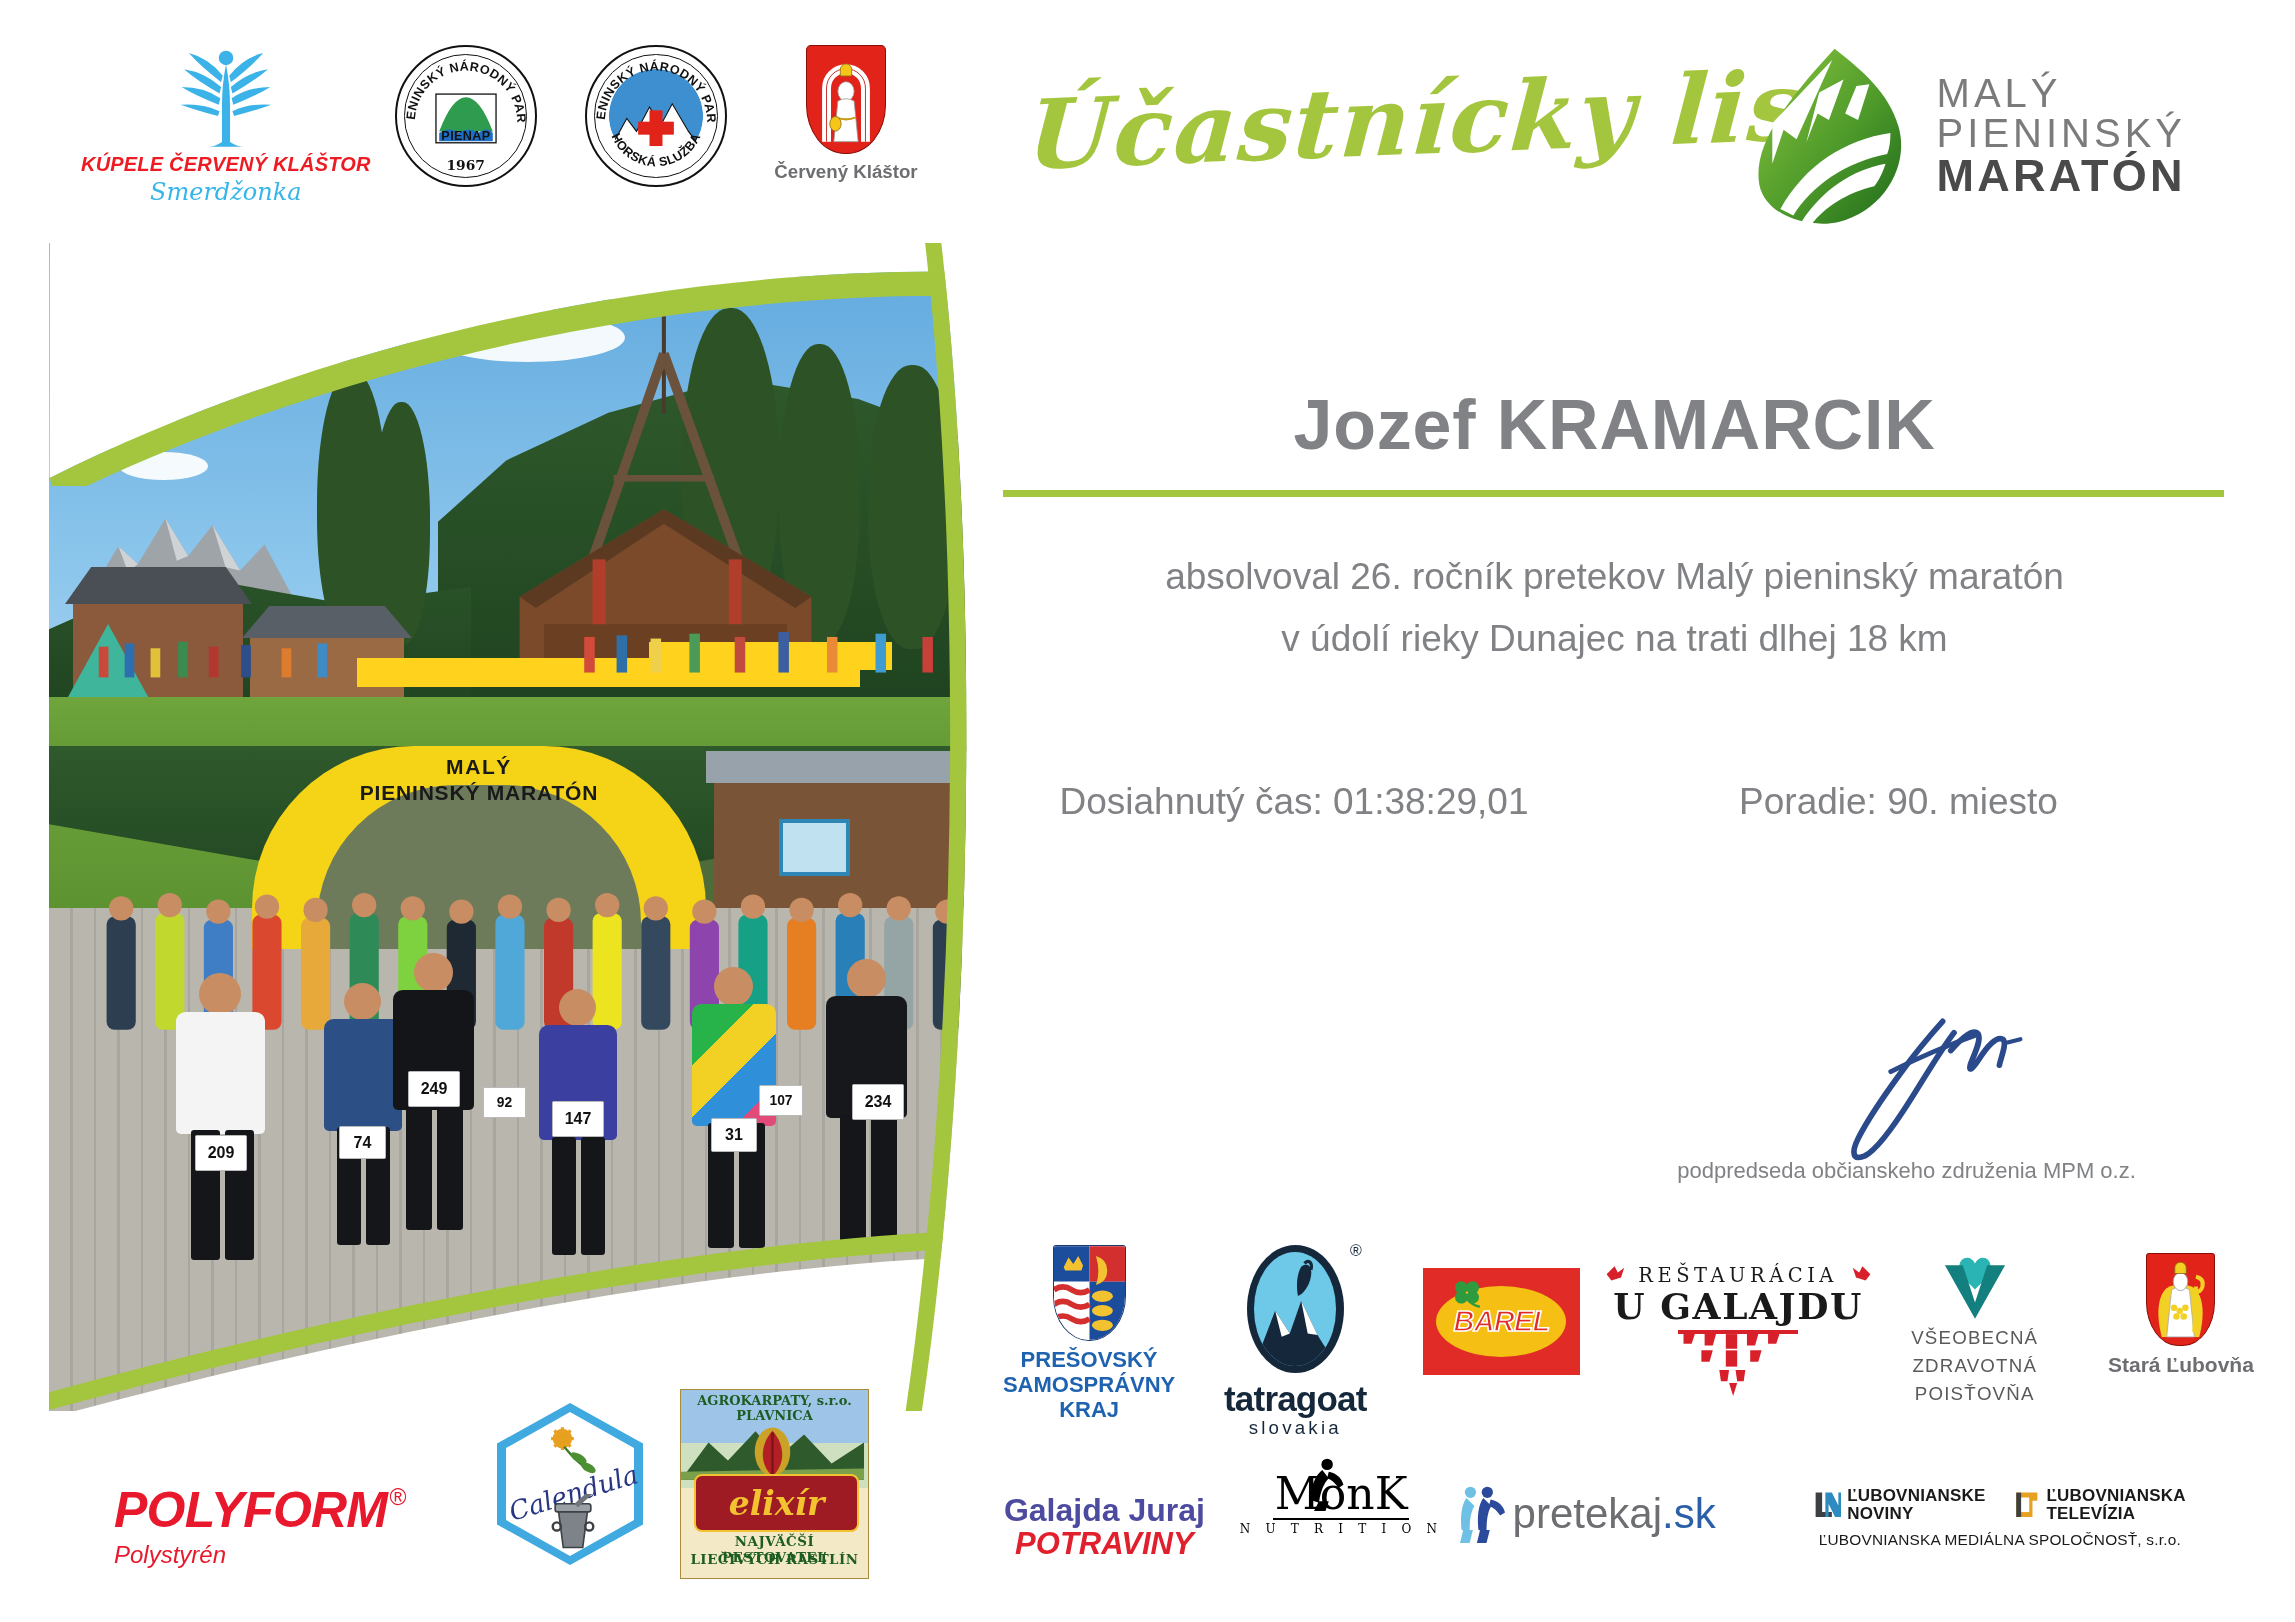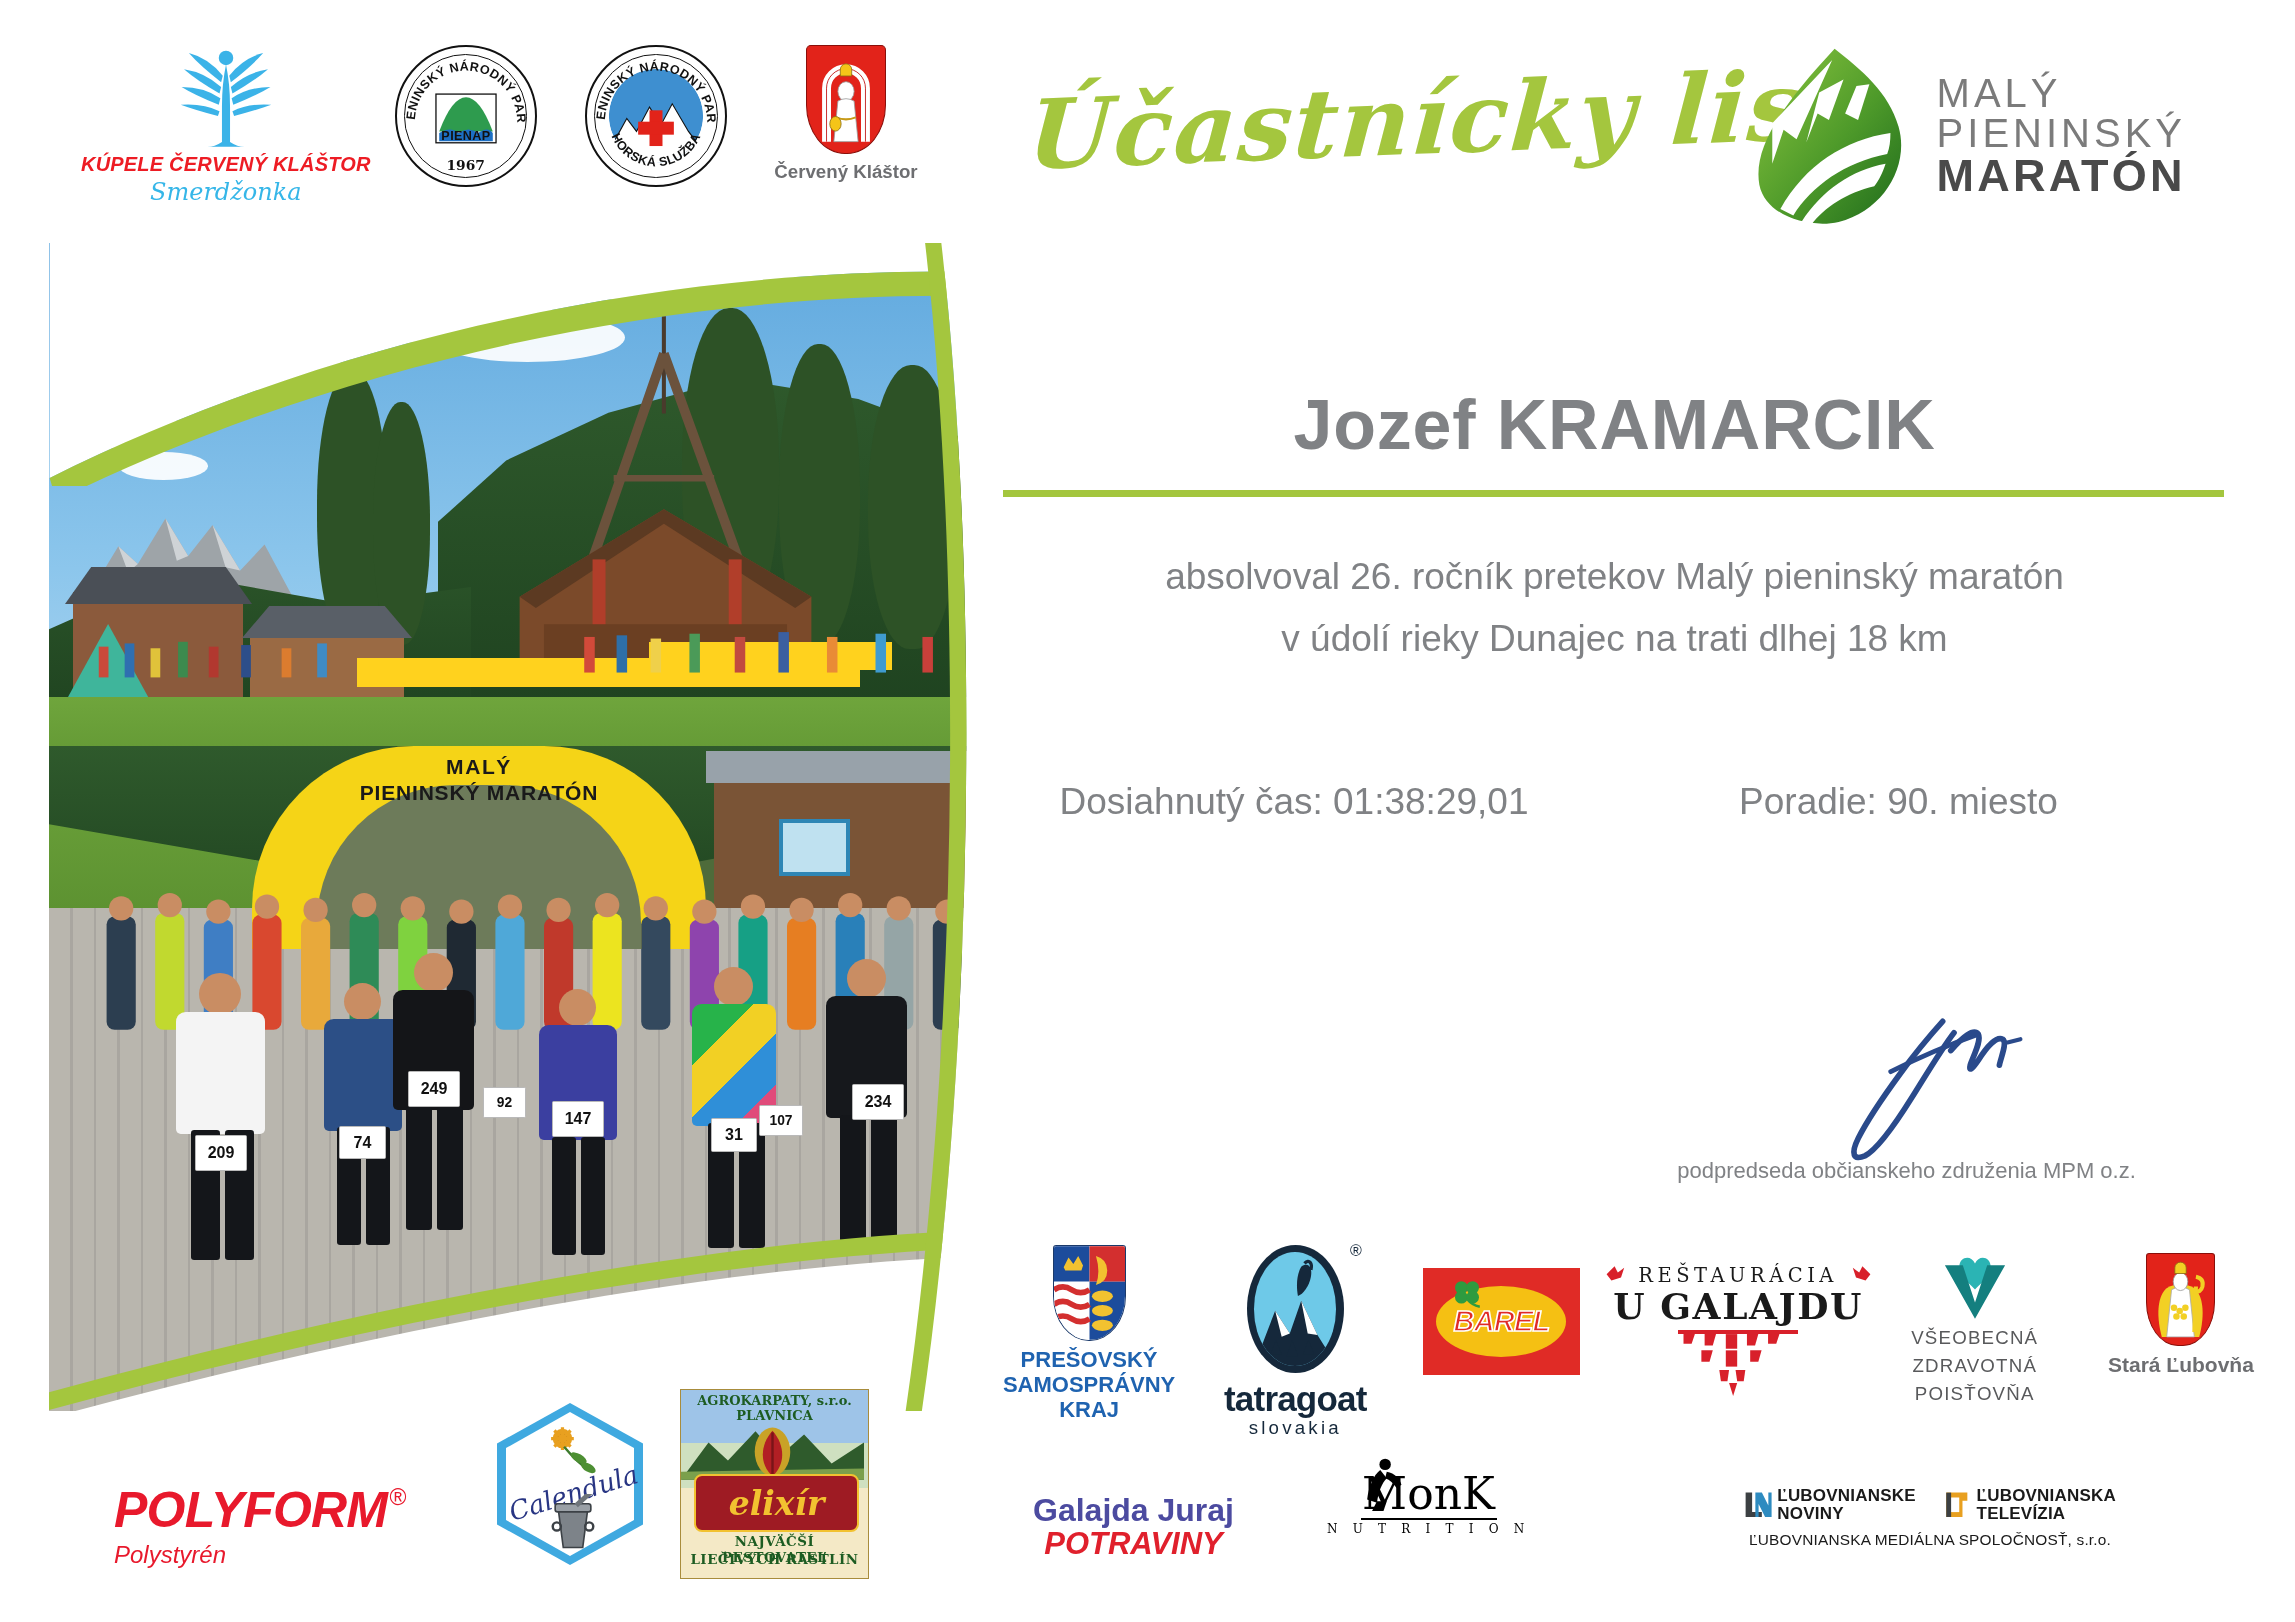--- a/index.html
+++ b/index.html
@@ -475,21 +475,21 @@
 
     <div class="runner" style="left:775px;top:213px;">
       <div class="head" style="left:23px;top:0;width:39px;height:39px;"></div>
       <div class="torso" style="left:1.6px;top:37px;width:81px;height:122px;background:#16181c;"></div>
       <div class="legs" style="left:16px;top:156px;width:26px;height:127px;"></div>
       <div class="legs" style="left:47px;top:156px;width:26px;height:127px;"></div>
       <div class="bib" style="left:28px;top:125px;width:50px;height:34px;text-align:right;">234</div>
     </div>
 
     <div class="bib" style="left:434px;top:341px;width:41px;height:29px;font-size:13.8px;">92</div>
-    <div class="bib" style="left:710px;top:339px;width:42px;height:29px;font-size:13.8px;margin-top:20px;">107</div>
+    <div class="bib" style="left:710px;top:339px;width:42px;height:29px;font-size:13.8px;">107</div>
   </div>
 
   <svg class="swoosh" style="left:0;top:0;width:941px;height:243px;background:transparent;" viewBox="0 0 1160 300" width="941" height="243">
     <path d="M0 0 L1160 0 L1160 36 C 760 26 340 120 0 290 Z" fill="#ffffff"></path>
     <path d="M0 290 C 340 120 760 26 1160 36 L1160 66 C 770 56 352 150 8 318 Z" fill="#A4C63E"></path>
   </svg>
   <svg class="swoosh" style="left:0;top:917px;width:941px;height:260px;background:transparent;" viewBox="0 0 1160 320" width="941" height="260">
     <path d="M0 320 L1160 320 L1160 118 C 820 128 380 214 0 318 Z" fill="#ffffff"></path>
     <path d="M1160 108 C 820 118 380 204 0 308 L0 286 C 390 180 820 96 1160 86 Z" fill="#A4C63E"></path>
   </svg>
@@ -722,20 +722,38 @@
         <path d="M26 16 C 18 22 12 36 10 52 L22 56 C 24 42 28 32 34 26 Z"></path>
         <path d="M34 18 C 44 20 50 26 52 34 L46 38 C 42 32 38 28 32 26 Z"></path>
         <path d="M22 54 L16 66 L30 66 L34 54 Z"></path>
       </g>
     </svg>
     <div class="monk-w">MonK</div>
     <div class="monk-rule"></div>
     <div class="monk-sub">N U T R I T I O N</div>
   </div>
 
+  <div style="padding-top:13px;">
+    <div style="display:flex;align-items:center;gap:8px;">
+      <svg width="45" height="58" viewBox="0 0 56 72">
+        <g fill="#6EC1E4">
+          <circle cx="13" cy="9" r="7"></circle>
+          <path d="M8 16 C 2 24 0 40 2 56 L12 58 C 12 42 14 32 18 26 Z"></path>
+          <path d="M4 56 L0 72 L12 72 L16 56 Z"></path>
+        </g>
+        <g fill="#2B4A9B">
+          <circle cx="34" cy="9" r="7"></circle>
+          <path d="M29 16 C 23 24 21 40 23 56 L33 58 C 33 42 35 32 39 26 Z"></path>
+          <path d="M25 56 L21 72 L33 72 L37 56 Z"></path>
+          <path d="M38 18 C 48 20 54 26 56 34 L50 38 C 46 32 42 28 36 26 Z"></path>
+        </g>
+      </svg>
+      <div class="prk-w"><span>pretekaj</span><span class="prk-sk">.sk</span></div>
+    </div>
+  </div>
 
   <div style="flex:2.4;align-items:center;padding-top:14.6px;">
     <div style="display:flex;align-items:flex-start;gap:27.6px;">
       <div class="ln-b">
         <svg class="ln-mark" viewBox="0 0 34 34">
           <path d="M2 2 L10 2 L10 26 L22 26 L22 32 L2 32 Z" fill="#3C4043"></path>
           <path d="M14 2 L22 2 L30 18 L30 2 L34 2 L34 32 L26 32 L18 16 L18 32 L14 32 Z" fill="#2E8BC0"></path>
         </svg>
         <div class="ln-t">
           <div>ĽUBOVNIANSKE</div>

